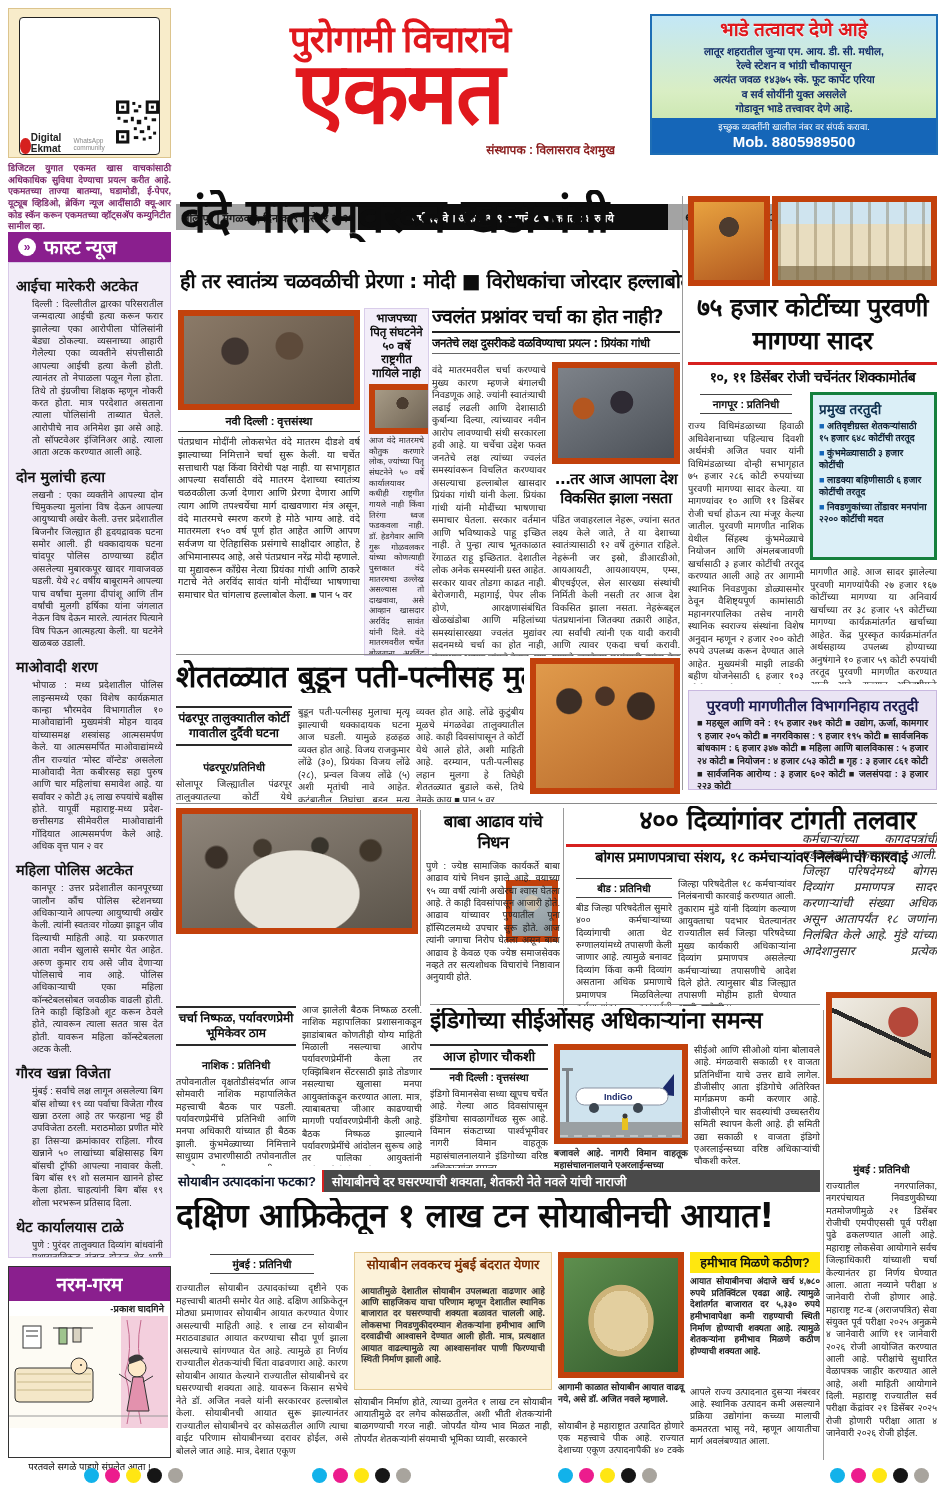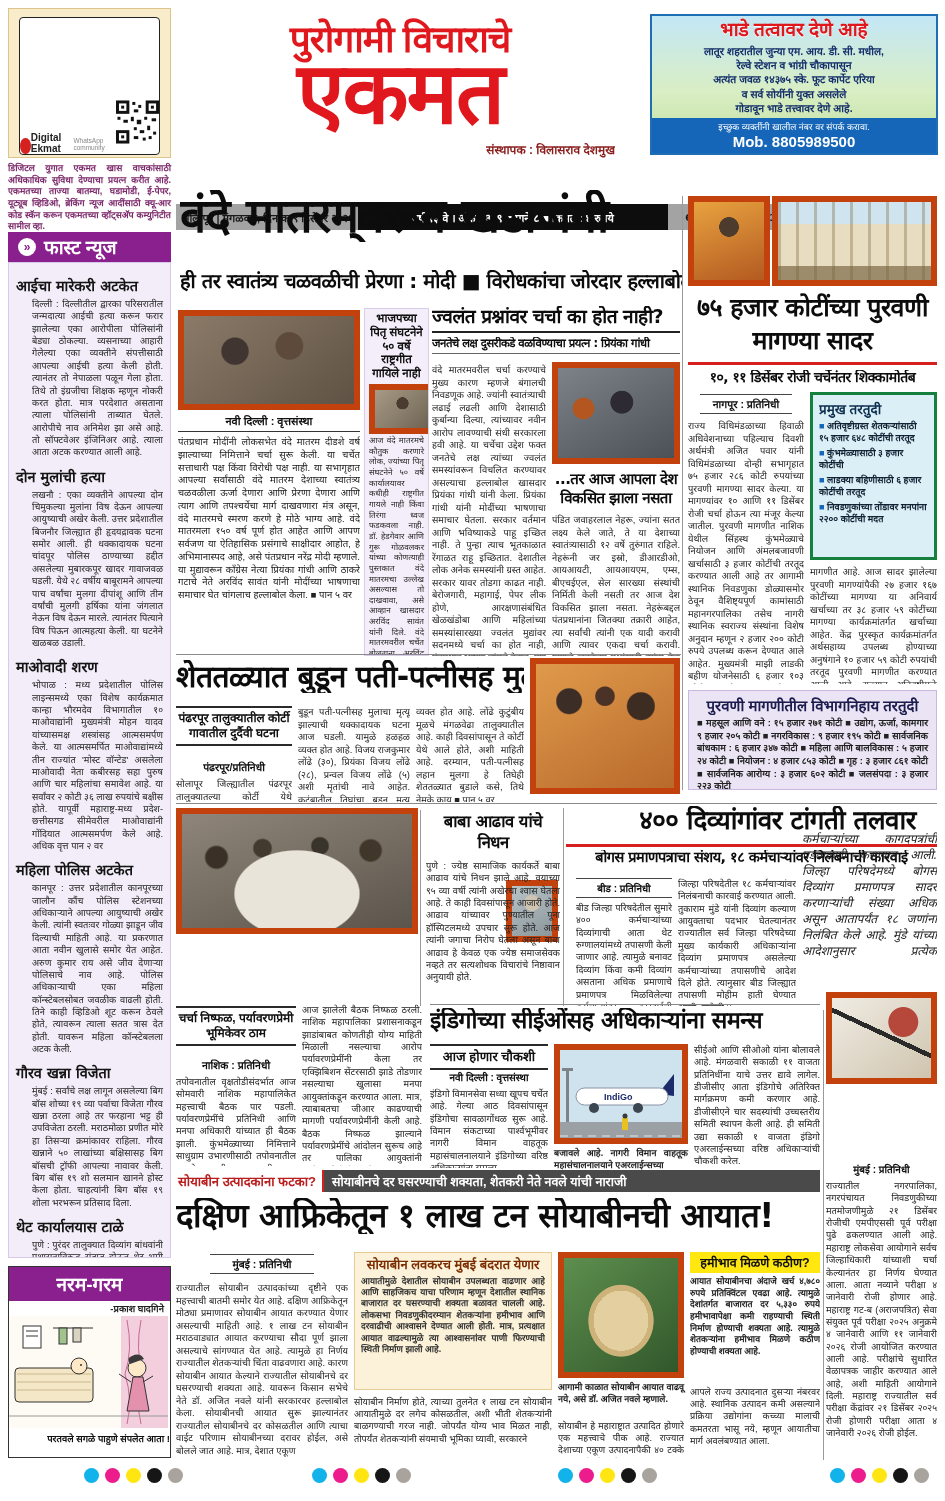--- a/index.html
+++ b/index.html
@@ -50,37 +50,37 @@
   .fnicon{width:18px;height:18px;border-radius:50%;background:#fff;color:#8a1f8e;font-weight:900;font-size:12px;
           display:flex;align-items:center;justify-content:center;}
   .fnbody{background:#f2edf8;border:1px solid #d8c9e8;padding:5px 7px;overflow:hidden;}
   .fnitem-t{font-size:14.5px;font-weight:900;color:#141414;margin:7px 0 3px;
             font-family:"DejaVu Sans","Liberation Sans",sans-serif;}
   .fnitem-b{font-size:9.3px;text-align:justify;line-height:1.33;color:#262626;margin-left:16px;}
   
   .cartoon{border:1.5px solid #333;background:#fff;}
   .cart-head{background:#8a1f8e;color:#fff;font-size:19px;font-weight:900;text-align:center;padding:4px 0;}
   .cart-author{font-size:9.5px;font-weight:bold;text-align:right;padding:1px 6px;color:#222;}
-  .cart-cap{font-size:9.5px;font-weight:bold;text-align:right;color:#111;}
+  .cart-cap{font-size:9.5px;font-weight:normal;text-align:center;color:#111;margin-top:28px;}
   .provbox{background:#dbeff7;border:3px solid #15803d;padding:5px 6px;overflow:hidden;}
   .prov-t{font-size:13.5px;font-weight:900;color:#0d2f4e;margin-bottom:3px;}
   .prov-i{font-size:9.2px;font-weight:bold;color:#123;line-height:1.3;margin-bottom:3px;text-align:left;}
   .prov-i::before{content:"■ ";color:#1566b8;}
   .deptbox{background:#eae4f4;border:1px solid #c9b8e0;padding:4px 8px;overflow:hidden;}
   .dept-t{font-size:15px;font-weight:900;text-align:center;color:#1b1b4d;margin-bottom:2px;}
   .dept-b{font-size:9.4px;font-weight:bold;text-align:justify;line-height:1.35;color:#222;}
   .bjpbox{background:#f3eef9;border:1px solid #d9cdea;padding:3px 4px;overflow:hidden;}
   .bjp-t{font-size:11.5px;font-weight:900;line-height:1.2;color:#101010;text-align:center;margin-bottom:3px;}
   .bjp-b{font-size:8.2px;text-align:justify;line-height:1.3;color:#262626;}
   .soystrip{display:flex;align-items:stretch;overflow:hidden;}
-  .soy-label{color:#b91c1c;font-weight:900;font-size:13px;display:flex;align-items:center;padding:0 6px 0 2px;
+  .soy-label{color:#0f172a;font-weight:900;font-size:13px;display:flex;align-items:center;padding:0 6px 0 2px;
              border-right:2px solid #d6201f;}
   .soy-rest{flex:1;background:#4a4a4a;color:#fff;font-weight:bold;font-size:12.5px;display:flex;align-items:center;padding-left:8px;}
   .crmbox{background:#fcf2d9;border:1px solid #e6cc93;padding:4px 6px;overflow:hidden;}
-  .crm-t{font-size:13px;font-weight:900;text-align:center;color:#7a2d00;line-height:1.2;margin-bottom:3px;}
+  .crm-t{font-size:13px;font-weight:900;text-align:center;color:#7a2d00;line-height:1.2;margin-bottom:13px;}
   .crm-b{font-size:8.8px;font-weight:bold;text-align:justify;line-height:1.3;color:#333;}
   .ylw-t{background:#ffe70f;font-size:12.5px;font-weight:900;text-align:center;padding:2px 0;color:#111;}
   .pcap{font-size:9px;font-weight:bold;line-height:1.3;text-align:justify;color:#1e1e1e;}
 </style>
 </head>
 <body>
 
 <div class="page">
 
   <div class="abs qrad" style="left:8px;top:8px;width:163px;height:150px;">

